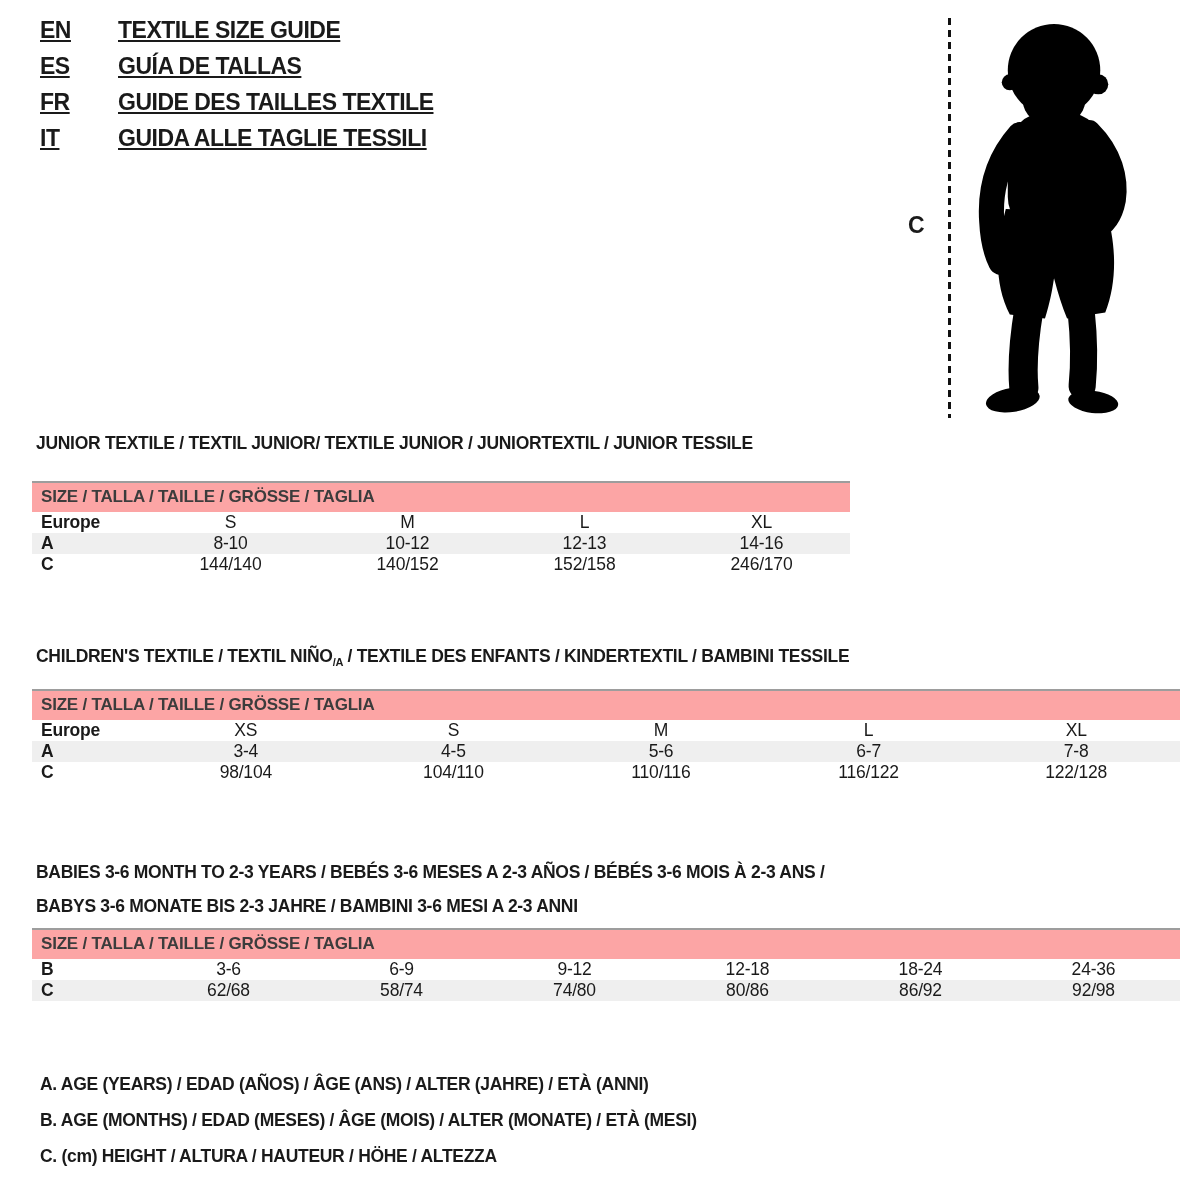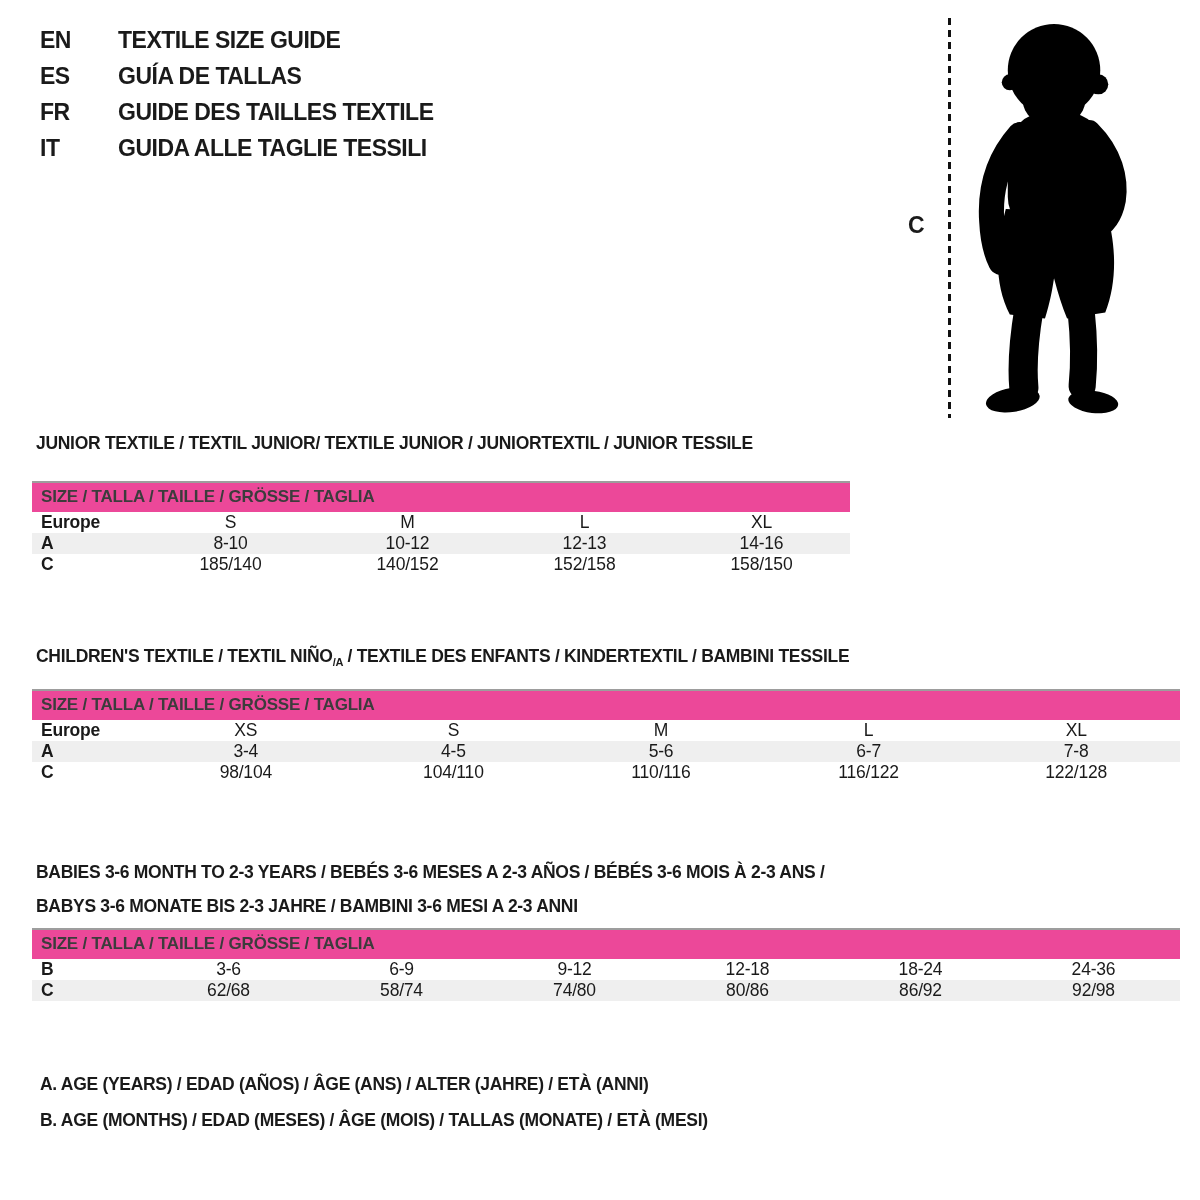--- a/index.html
+++ b/index.html
@@ -1,40 +1,40 @@
 <!DOCTYPE html>
 <html><head>
 <meta charset="utf-8">
 <style>
   html,body{margin:0;padding:0;}
   body{
     width:1200px;height:1200px;position:relative;background:#ffffff;
     font-family:"Liberation Sans", sans-serif;color:#1a1a1a;overflow:hidden;
   }
   
-  .languages{position:absolute;left:40px;top:22px;}
+  .languages{position:absolute;left:40px;top:12px;text-decoration:underline;}
   .lang-row{display:flex;height:36px;line-height:36px;font-size:23px;font-weight:700;letter-spacing:-0.5px;}
   .lang-code{width:78px;}
   
   .measure-line{
     position:absolute;left:948px;top:18px;width:3px;height:400px;
     background:repeating-linear-gradient(to bottom,#111 0px,#111 7px,transparent 7px,transparent 12px);
   }
   .measure-label{position:absolute;left:908px;top:212px;font-size:23px;font-weight:700;}
   .silhouette{position:absolute;left:964px;top:20px;}
   
   .section-title{position:absolute;left:36px;font-size:17.5px;font-weight:700;letter-spacing:-0.3px;white-space:nowrap;}
   .section-title sub{font-size:11px;vertical-align:-4px;}
   .title-line{height:34px;line-height:34px;}
   
   .tablewrap{position:absolute;left:32px;}
   .t1{width:818px;}
   .t2,.t3{width:1148px;}
   .thead{
-    box-sizing:border-box;height:31px;line-height:28px;background:#ec4899;
+    box-sizing:border-box;height:31px;line-height:28px;background:#fca5a5;
     border-top:2px solid #9d9d9d;padding-left:9px;
     font-size:17px;font-weight:700;letter-spacing:-0.2px;color:#3c3c3c;
   }
   table{border-collapse:collapse;width:100%;table-layout:fixed;}
   td{height:16px;text-align:center;font-size:17.5px;letter-spacing:-0.2px;padding:0;vertical-align:middle;}
   td.lab{width:110px;text-align:left;padding-left:9px;font-weight:700;}
   tr.stripe td{background:#efefef;}
   
   .legend{position:absolute;left:40px;top:1066px;}
   .legend-row{height:36px;line-height:36px;font-size:17.5px;font-weight:700;letter-spacing:-0.3px;white-space:nowrap;}
@@ -115,24 +115,24 @@
       </tr>
       <tr class="stripe">
         <td class="lab">A</td>
         <td>8-10</td>
         <td>10-12</td>
         <td>12-13</td>
         <td>14-16</td>
       </tr>
       <tr>
         <td class="lab">C</td>
-        <td>185/140</td>
+        <td>144/140</td>
         <td>140/152</td>
         <td>152/158</td>
-        <td>158/150</td>
+        <td>246/170</td>
       </tr>
     </tbody>
   </table>
 </div>
 
 <div class="section-title" style="top:646px">
   <span>CHILDREN'S TEXTILE / TEXTIL NIÑO</span><sub>/A</sub><span> / TEXTILE DES ENFANTS / KINDERTEXTIL / BAMBINI TESSILE</span>
 </div>
 
 <div class="tablewrap t2" style="top:689px">
@@ -210,14 +210,15 @@
         <td>80/86</td>
         <td>86/92</td>
         <td>92/98</td>
       </tr>
     </tbody>
   </table>
 </div>
 
 <div class="legend">
   <div class="legend-row">A. AGE (YEARS) / EDAD (AÑOS) / ÂGE (ANS) / ALTER (JAHRE) / ETÀ (ANNI)</div>
-  <div class="legend-row">B. AGE (MONTHS) / EDAD (MESES) / ÂGE (MOIS) / TALLAS (MONATE) / ETÀ (MESI)</div>
+  <div class="legend-row">B. AGE (MONTHS) / EDAD (MESES) / ÂGE (MOIS) / ALTER (MONATE) / ETÀ (MESI)</div>
+  <div class="legend-row">C. (cm) HEIGHT / ALTURA / HAUTEUR / HÖHE / ALTEZZA</div>
 </div>
 
 </body></html>

